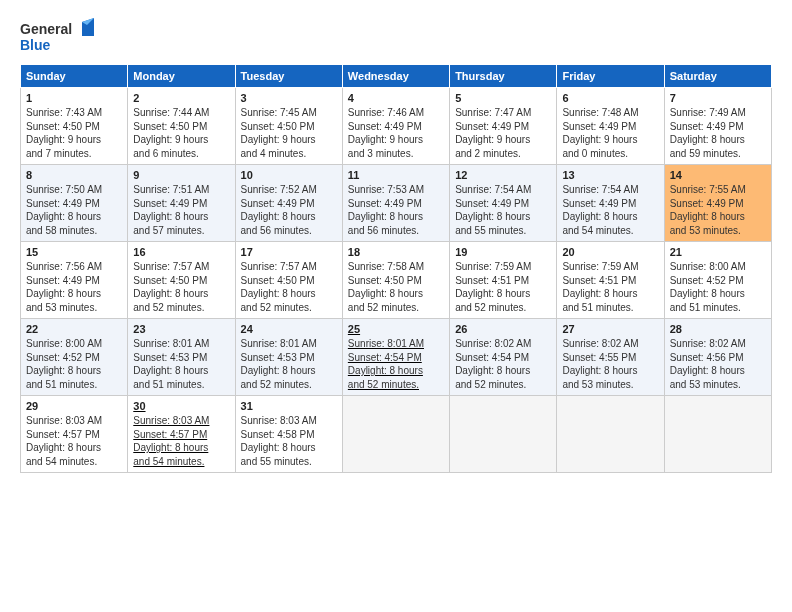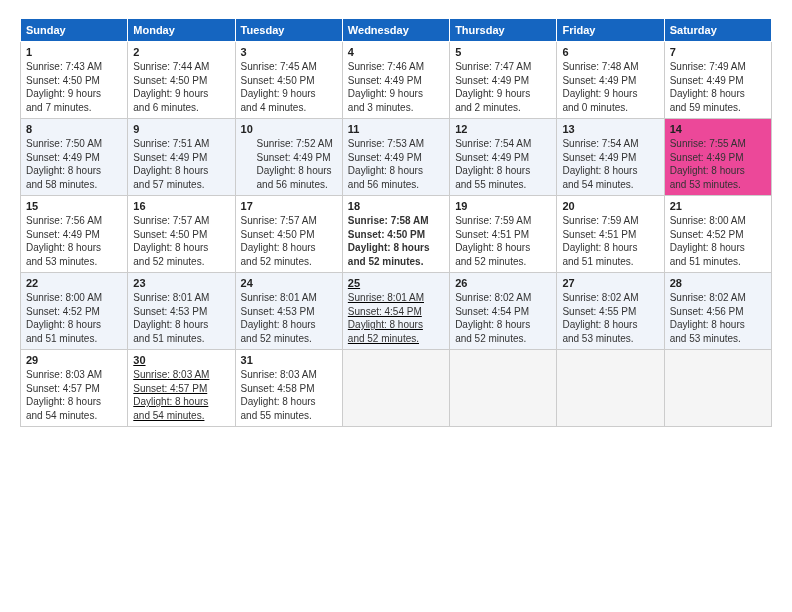--- a/index.html
+++ b/index.html
@@ -82,20 +82,34 @@
     .cell-text {
       color: #333;
       font-size: 10px;
       line-height: 1.35;
     }
   </style>
 </head>
 <body>
 
 <div class="page">
+  <div class="header">
+    <div class="logo">
+    <svg width="80" height="40" viewBox="0 0 80 40" xmlns="http://www.w3.org/2000/svg">
+      <text x="0" y="16" font-size="14" font-weight="bold" fill="#333" font-family="Arial">General</text>
+      <text x="0" y="32" font-size="14" font-weight="bold" fill="#1565c0" font-family="Arial">Blue</text>
+      <polygon points="62,4 74,0 74,18 62,18" fill="#1565c0"></polygon>
+      <polygon points="62,4 74,0 67,7" fill="#64b5f6"></polygon>
+    </svg>
+  </div>
+    <div class="title-block">
+      <div class="month-title"></div>
+      <div class="subtitle"></div>
+    </div>
+  </div>
 
   <table class="calendar">
     <thead>
       <tr>
       <th>Sunday</th>
           <th>Monday</th>
           <th>Tuesday</th>
           <th>Wednesday</th>
           <th>Thursday</th>
           <th>Friday</th>
@@ -164,21 +178,21 @@
           </td>
           <td style="background: rgb(240, 244, 250);">
             <span class="day-num">9</span>
             <div class="cell-text" style="white-space: pre-line;">Sunrise: 7:51 AM
 Sunset: 4:49 PM
 Daylight: 8 hours
 and 57 minutes.</div>
           </td>
           <td style="background: rgb(240, 244, 250);">
             <span class="day-num">10</span>
-            <div class="cell-text" style="white-space: pre-line; margin-left: 16px;">Sunrise: 7:52 AM
+            <div class="cell-text" style="white-space: pre-line;">Sunrise: 7:52 AM
 Sunset: 4:49 PM
 Daylight: 8 hours
 and 56 minutes.</div>
           </td>
           <td style="background: rgb(240, 244, 250);">
             <span class="day-num">11</span>
             <div class="cell-text" style="white-space: pre-line;">Sunrise: 7:53 AM
 Sunset: 4:49 PM
 Daylight: 8 hours
 and 56 minutes.</div>
@@ -190,21 +204,21 @@
 Daylight: 8 hours
 and 55 minutes.</div>
           </td>
           <td style="background: rgb(240, 244, 250);">
             <span class="day-num">13</span>
             <div class="cell-text" style="white-space: pre-line;">Sunrise: 7:54 AM
 Sunset: 4:49 PM
 Daylight: 8 hours
 and 54 minutes.</div>
           </td>
-          <td style="background: #ec4899;">
+          <td style="background: #fdba74;">
             <span class="day-num">14</span>
             <div class="cell-text" style="white-space: pre-line;">Sunrise: 7:55 AM
 Sunset: 4:49 PM
 Daylight: 8 hours
 and 53 minutes.</div>
           </td>
         </tr>
         <tr>
           <td style="background: rgb(255, 255, 255);">
             <span class="day-num">15</span>
@@ -222,21 +236,21 @@
           </td>
           <td style="background: rgb(255, 255, 255);">
             <span class="day-num">17</span>
             <div class="cell-text" style="white-space: pre-line;">Sunrise: 7:57 AM
 Sunset: 4:50 PM
 Daylight: 8 hours
 and 52 minutes.</div>
           </td>
           <td style="background: rgb(255, 255, 255);">
             <span class="day-num">18</span>
-            <div class="cell-text" style="white-space: pre-line; font-weight: bold;">Sunrise: 7:58 AM
+            <div class="cell-text" style="white-space: pre-line;">Sunrise: 7:58 AM
 Sunset: 4:50 PM
 Daylight: 8 hours
 and 52 minutes.</div>
           </td>
           <td style="background: rgb(255, 255, 255);">
             <span class="day-num">19</span>
             <div class="cell-text" style="white-space: pre-line;">Sunrise: 7:59 AM
 Sunset: 4:51 PM
 Daylight: 8 hours
 and 52 minutes.</div>

